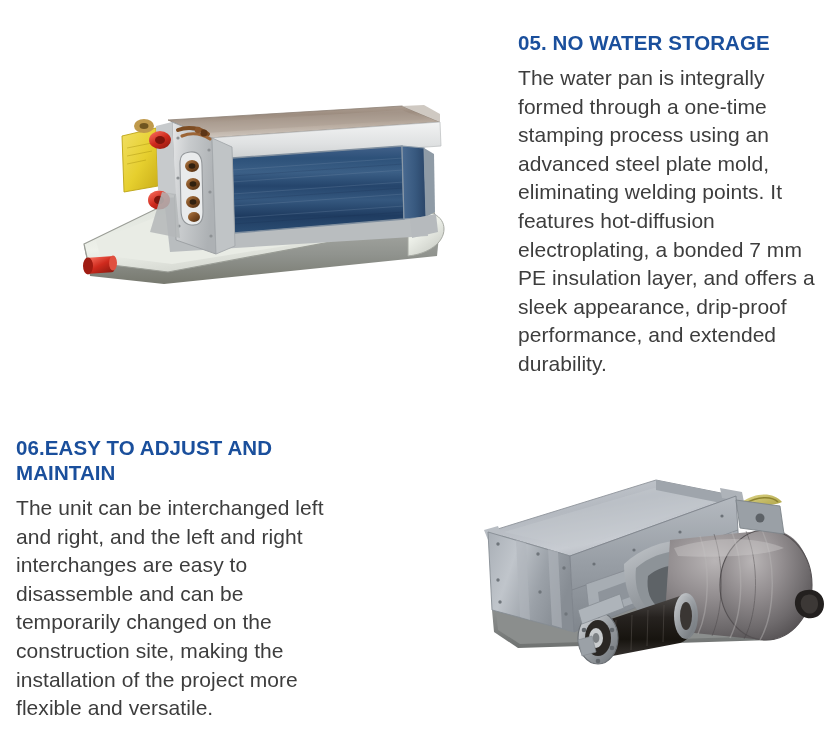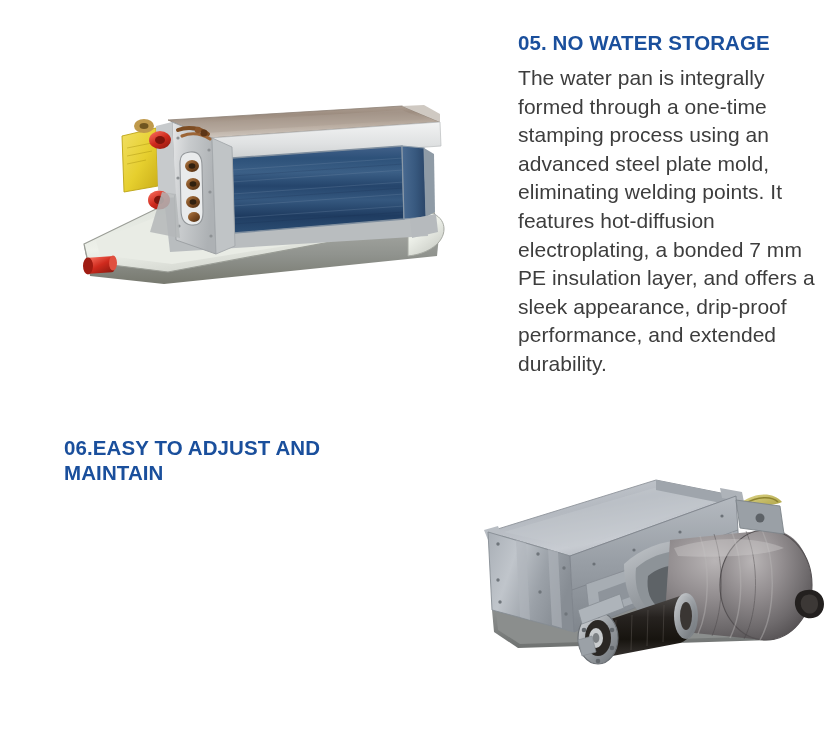--- a/index.html
+++ b/index.html
@@ -49,21 +49,20 @@
     left: 518px;
     top: 30px;
     width: 300px;
   }
   
   .block-06 {
     position: absolute;
     left: 16px;
     top: 435px;
     width: 320px;
-    margin-left: 48px;
   }
 
   
   .img-fancoil {
     position: absolute;
     left: 72px;
     top: 86px;
     width: 376px;
     height: 212px;
   }
@@ -81,20 +80,21 @@
 
 <div class="page">
 
   <div class="block-05">
     <h2 class="feature-heading">05. NO WATER STORAGE</h2>
     <p class="feature-body">The water pan is integrally formed through a one-time stamping process using an advanced steel plate mold, eliminating welding points. It features hot-diffusion electroplating, a bonded 7 mm PE insulation layer, and offers a sleek appearance, drip-proof performance, and extended durability.</p>
   </div>
 
   <div class="block-06">
     <h2 class="feature-heading">06.EASY TO ADJUST AND MAINTAIN</h2>
+    <p class="feature-body">The unit can be interchanged left and right, and the left and right interchanges are easy to disassemble and can be temporarily changed on the construction site, making the installation of the project more flexible and versatile.</p>
   </div>
 
   <div class="img-fancoil" aria-label="Horizontal concealed duct fan coil unit with blue heat exchanger coil and stainless drain pan">
     <svg viewBox="0 0 376 212" xmlns="http://www.w3.org/2000/svg">
       <defs>
         <linearGradient id="coilBlue" x1="0" y1="0" x2="0" y2="1">
           <stop offset="0%" stop-color="#42618a"></stop>
           <stop offset="14%" stop-color="#2d5179"></stop>
           <stop offset="30%" stop-color="#3b5f86"></stop>
           <stop offset="46%" stop-color="#25456c"></stop>

